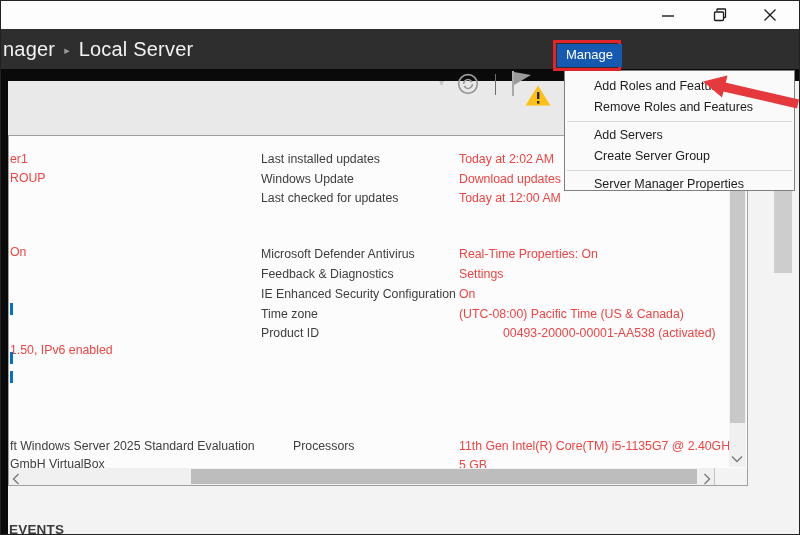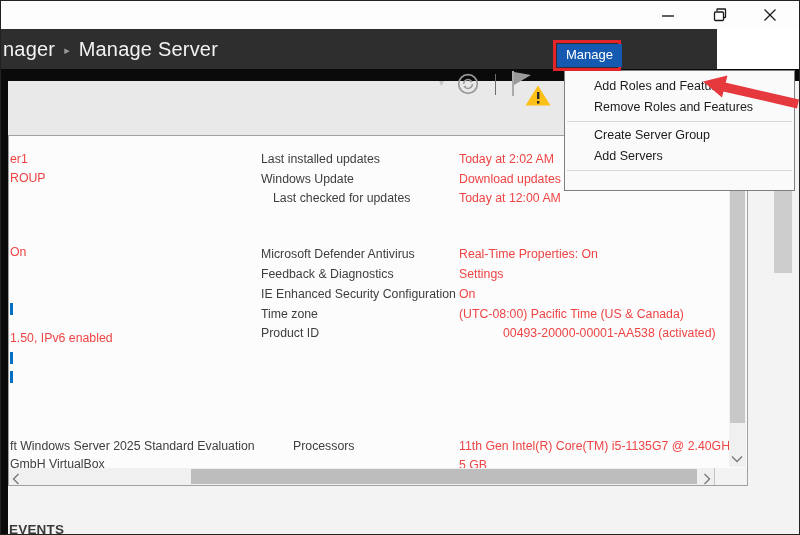--- a/index.html
+++ b/index.html
@@ -5,21 +5,21 @@
   * { margin:0; padding:0; box-sizing:border-box; }
   body { font-family:"Liberation Sans","DejaVu Sans",sans-serif; background:#888; }
   .window {
     position:relative; width:800px; height:535px; overflow:hidden;
     background:#fff; border:1px solid #222;
   }
   
   .titlebar { position:absolute; left:0; top:0; width:800px; height:28px; background:#fdfdfd; z-index:10; }
   .win-btn { position:absolute; top:0; width:34px; height:28px; display:flex; align-items:center; justify-content:center; }
   
-  .header { position:absolute; left:0; top:28px; width:716px; height:40px; background:#2e2e2e; z-index:10; }
+  .header { position:absolute; left:0; top:28px; width:800px; height:40px; background:#2e2e2e; z-index:10; }
   .breadcrumb { position:absolute; left:2px; top:0; height:40px; display:flex; align-items:center; gap:9px; }
   .bc-txt { color:#f2f2f2; font-size:20px; font-weight:300; letter-spacing:.2px; white-space:nowrap; }
   .bc-sep { color:#9a9a9a; font-size:11px; padding-top:2px; }
   .hdr-caret { position:absolute; left:438px; top:49px; color:#c4c4c4; font-size:10px; line-height:10px; }
   .hdr-refresh { position:absolute; left:456px; top:44px; width:22px; height:22px; }
   .hdr-div { position:absolute; left:494px; top:45px; width:1px; height:21px; background:#6d6d6d; }
   .hdr-flag { position:absolute; left:509px; top:40px; }
   .hdr-warn { position:absolute; left:524px; top:56px; }
   .menu-item { position:absolute; top:47px; color:#fff; font-size:13px; cursor:default; }
   .manage-frame { position:absolute; left:552px; top:39px; width:68px; height:31px; border:3px solid #e3242b; z-index:62; }
@@ -85,21 +85,21 @@
         <line x1="0.5" y1="0.5" x2="11.5" y2="11.5" stroke="#1a1a1a" stroke-width="1.3"></line>
         <line x1="11.5" y1="0.5" x2="0.5" y2="11.5" stroke="#1a1a1a" stroke-width="1.3"></line>
       </svg>
     </div>
   </div>
 
   <div class="header">
     <div class="breadcrumb">
       <span class="bc-txt">nager</span>
       <span class="bc-sep">▸</span>
-      <span class="bc-txt">Manage Server</span>
+      <span class="bc-txt">Local Server</span>
     </div>
     <div class="hdr-caret">▾</div>
     <div class="hdr-refresh">
       <svg width="22" height="22" viewBox="0 0 22 22">
         <circle cx="11" cy="11" r="9.3" stroke="#9a9a9a" fill="none" stroke-width="1.7"></circle>
         <path d="M6.6 11a4.4 4.4 0 0 1 7.6-3" stroke="#9a9a9a" fill="none" stroke-width="1.5"></path>
         <path d="M15.4 11a4.4 4.4 0 0 1-7.6 3" stroke="#9a9a9a" fill="none" stroke-width="1.5"></path>
         <polygon points="13.6,7 15.8,8.7 12.9,9.6" fill="#9a9a9a"></polygon>
         <polygon points="8.4,15 6.2,13.3 9.1,12.4" fill="#9a9a9a"></polygon>
       </svg>
@@ -134,26 +134,26 @@
   <div class="panel-sub">For WinServer1</div>
 
   <div class="prop-box"></div>
 
   <div class="row-txt lnk" style="left:9px;top:150px;">er1</div>
   <div class="row-txt lnk" style="left:9px;top:169px;">ROUP</div>
   <div class="row-txt lbl" style="left:260px;top:150px;">Last installed updates</div>
   <div class="row-txt lnk" style="left:458px;top:150px;">Today at 2:02 AM</div>
   <div class="row-txt lbl" style="left:260px;top:170px;">Windows Update</div>
   <div class="row-txt lnk" style="left:458px;top:170px;">Download updates</div>
-  <div class="row-txt lbl" style="left:272px;top:189px;">Last checked for updates</div>
+  <div class="row-txt lbl" style="left:260px;top:189px;">Last checked for updates</div>
   <div class="row-txt lnk" style="left:458px;top:189px;">Today at 12:00 AM</div>
 
   <div class="row-txt lnk" style="left:9px;top:243px;">On</div>
   <div class="frag" style="left:9px;top:302px;"></div>
-  <div class="row-txt lnk" style="left:9px;top:329px;text-align:center;">1.50, IPv6 enabled</div>
+  <div class="row-txt lnk" style="left:9px;top:341px;text-align:center;">1.50, IPv6 enabled</div>
   <div class="frag" style="left:9px;top:351px;"></div>
   <div class="frag" style="left:9px;top:370px;"></div>
   <div class="row-txt lbl" style="left:260px;top:245px;">Microsoft Defender Antivirus</div>
   <div class="row-txt lnk" style="left:458px;top:245px;">Real-Time Properties: On</div>
   <div class="row-txt lbl" style="left:260px;top:265px;">Feedback &amp; Diagnostics</div>
   <div class="row-txt lnk" style="left:458px;top:265px;">Settings</div>
   <div class="row-txt lbl" style="left:260px;top:285px;">IE Enhanced Security Configuration</div>
   <div class="row-txt lnk" style="left:458px;top:285px;">On</div>
   <div class="row-txt lbl" style="left:260px;top:305px;text-align:center;">Time zone</div>
   <div class="row-txt lnk" style="left:458px;top:305px;">(UTC-08:00) Pacific Time (US &amp; Canada)</div>
@@ -196,23 +196,24 @@
   <div class="events-title">EVENTS</div>
 
   <div class="manage-frame">
     <div class="manage-btn">Manage</div>
   </div>
 
   <div class="dropdown">
     <div class="dd-item">Add Roles and Features</div>
     <div class="dd-item">Remove Roles and Features</div>
     <div class="dd-sep"></div>
+    <div class="dd-item">Add Servers</div>
     <div class="dd-item">Create Server Group</div>
-    <div class="dd-item">Add Servers</div>
     <div class="dd-sep"></div>
+    <div class="dd-item">Server Manager Properties</div>
   </div>
 
   <div class="anno-arrow">
     <svg width="110" height="50" viewBox="0 0 110 50">
       <line x1="107" y1="40" x2="31" y2="22.5" stroke="#e5393e" stroke-width="9"></line>
       <polygon points="12,17.5 36.5,11.5 31,33.5" fill="#e5393e"></polygon>
     </svg>
   </div>
 
 </div>

